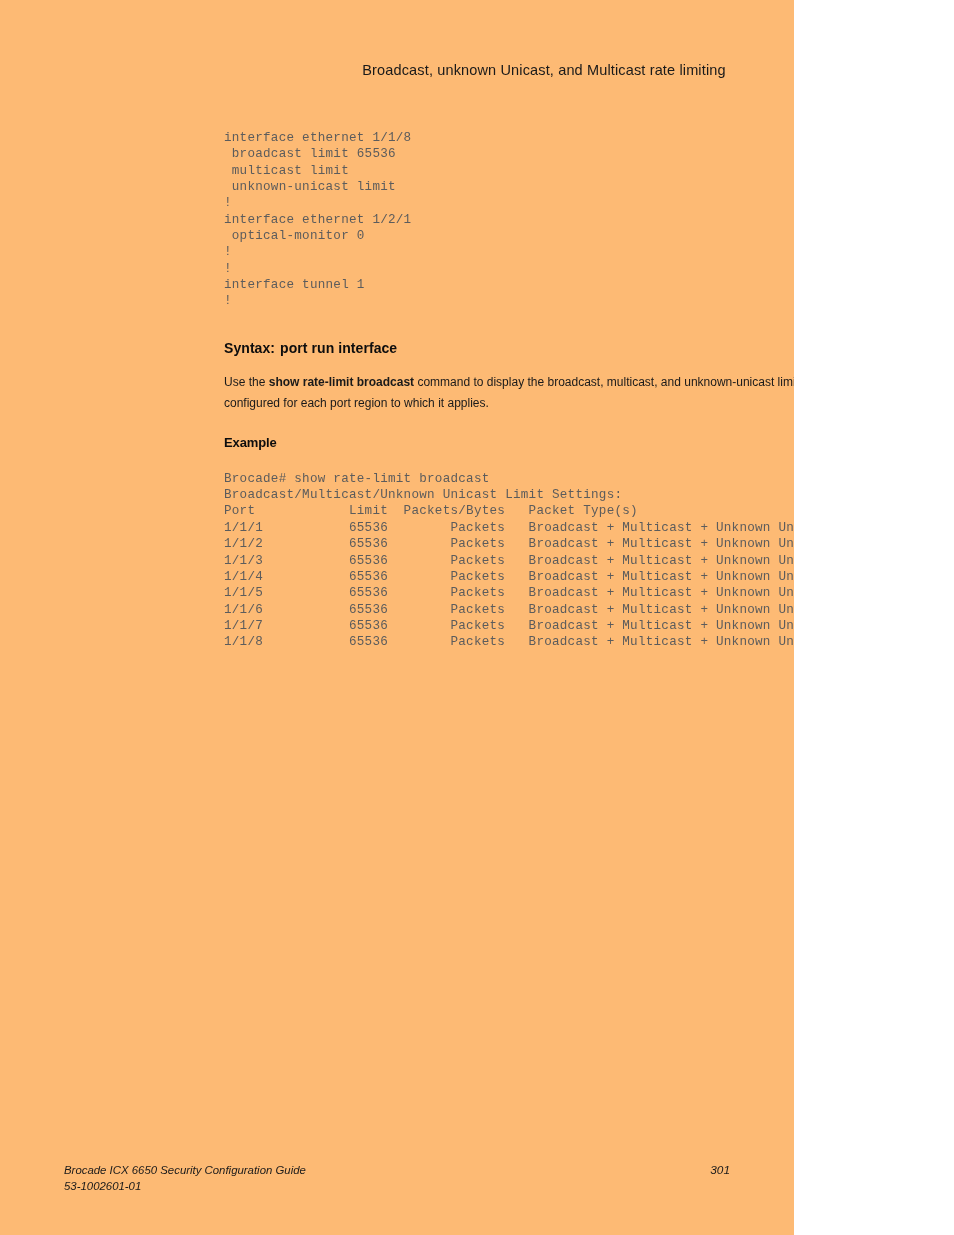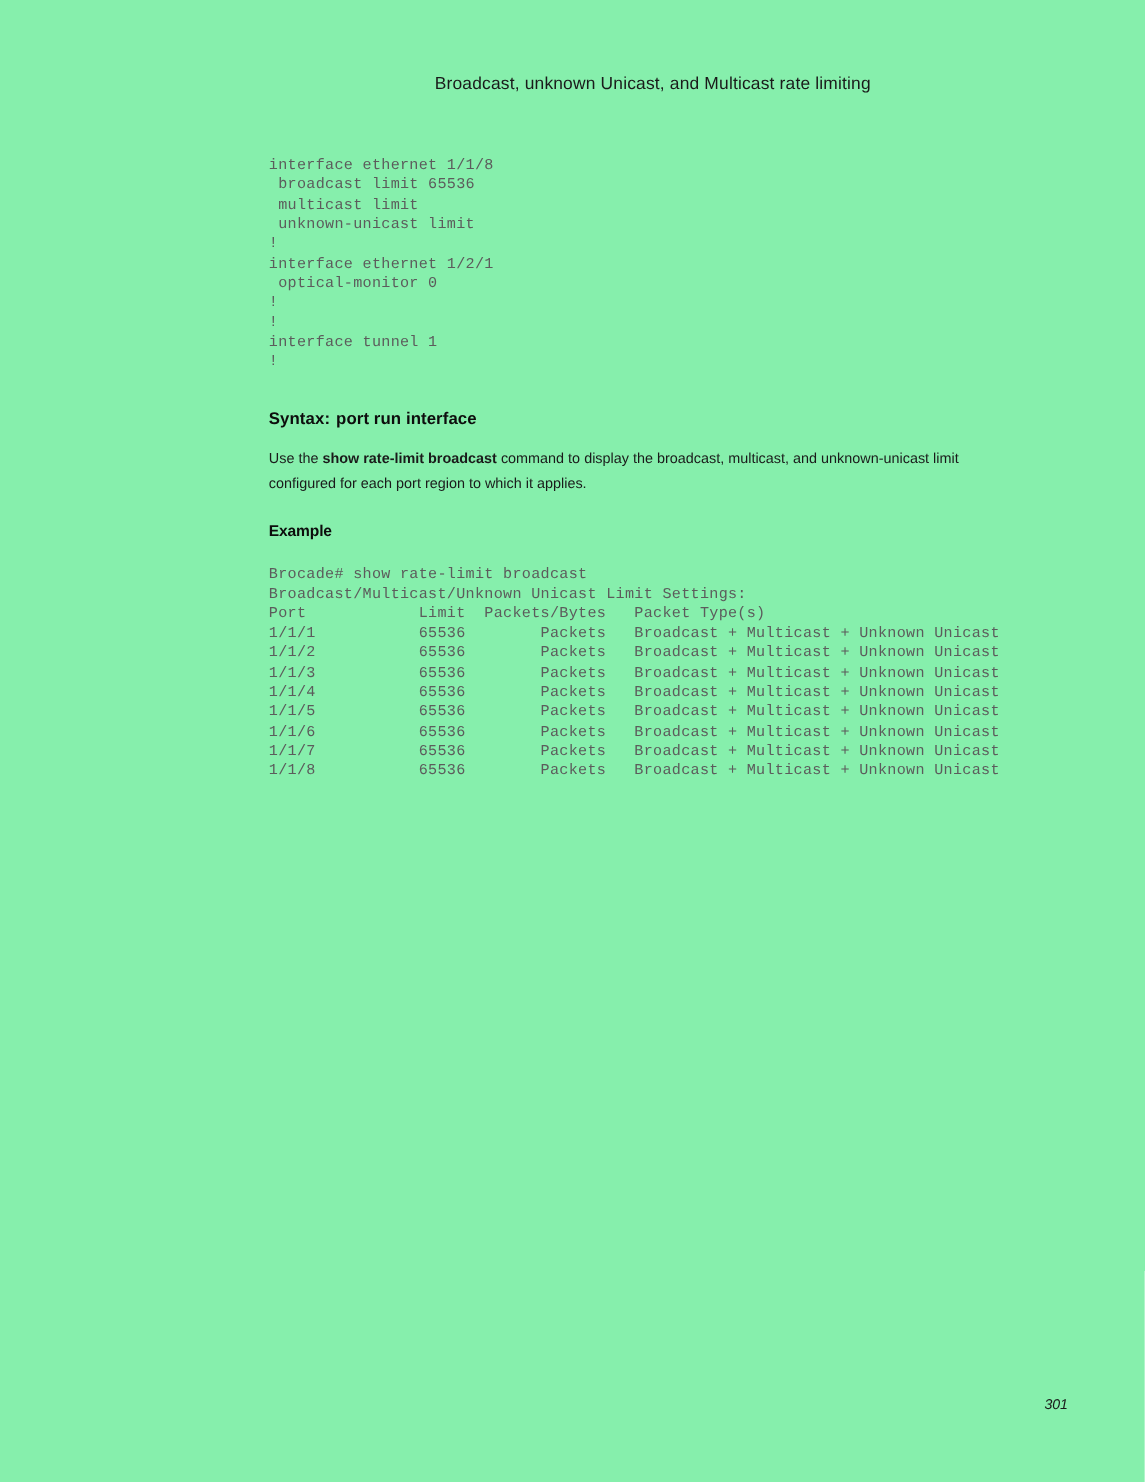--- a/index.html
+++ b/index.html
@@ -3,23 +3,23 @@
 <meta charset="utf-8">
 <style>
   html, body {
     margin: 0;
     padding: 0;
     background: #ffffff;
   }
 
   .page {
     position: relative;
-    width: 954px;
+    width: 794px;
     height: 1235px;
-    background: #86efac;
+    background: #fdba74;
     overflow: hidden;
     font-family: "Liberation Sans", sans-serif;
     -webkit-font-smoothing: antialiased;
   }
 
   
   .running-header {
     position: absolute;
     left: 224px;
     top: 62px;
@@ -176,16 +176,20 @@
 1/1/4           65536        Packets   Broadcast + Multicast + Unknown Unicast
 1/1/5           65536        Packets   Broadcast + Multicast + Unknown Unicast
 1/1/6           65536        Packets   Broadcast + Multicast + Unknown Unicast
 1/1/7           65536        Packets   Broadcast + Multicast + Unknown Unicast
 1/1/8           65536        Packets   Broadcast + Multicast + Unknown Unicast</pre>
 
 
   </div>
 
   <div class="footer">
+    <div class="footer-left">
+      <span class="footer-guide">Brocade ICX 6650 Security Configuration Guide</span>
+      <span class="footer-docnum">53-1002601-01</span>
+    </div>
     <div class="footer-page">301</div>
   </div>
 
 </div>
 
 </body></html>

